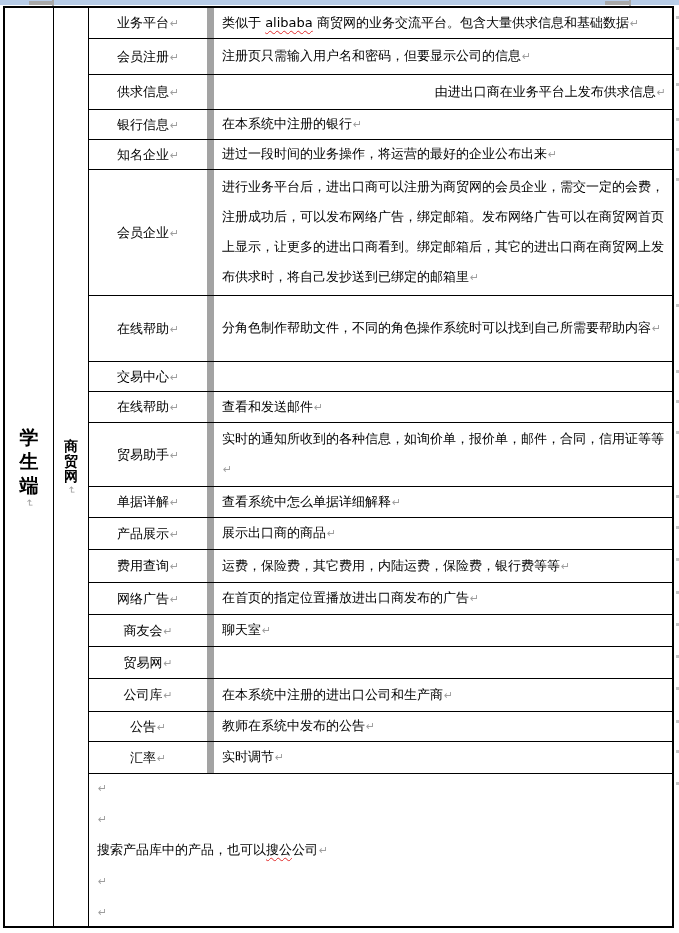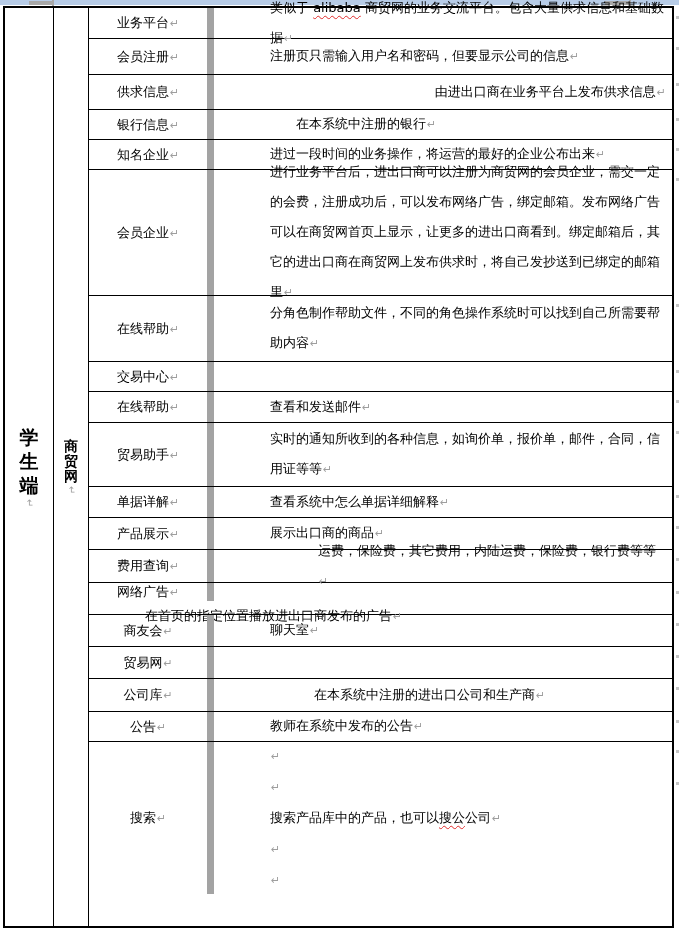--- a/index.html
+++ b/index.html
@@ -84,21 +84,20 @@
   }
   .desc-cell {
     flex: 1;
     box-sizing: border-box;
     display: flex;
     flex-direction: column;
     justify-content: center;
     padding: 0 6px 0 8px;
     font-size: 13px;
     min-width: 0;
-    margin-left: 48px;
   }
   .para { line-height: 30px; word-break: break-all; }
   .pmark {
     color: var(--mark, #9e9e9e);
     font-size: 11px;
     margin-left: 1px;
   }
   .misspelled {
     text-decoration: underline;
     text-decoration-style: wavy;
@@ -161,21 +160,21 @@
 
   <div class="row" style="height: 35px; text-align: right;">
     <div class="cell label-cell">
       <span><span class="label-text">供求信息</span><span class="pmark">↵</span></span>
     </div>
     <div class="cell desc-cell">
             <div class="para"><span>由进出口商在业务平台上发布供求信息</span><span class="pmark">↵</span></div>
           </div>
   </div>
 
-  <div class="row" style="height: 30px; gap: 26px;">
+  <div class="row" style="height: 30px;">
     <div class="cell label-cell">
       <span><span class="label-text">银行信息</span><span class="pmark">↵</span></span>
     </div>
     <div class="cell desc-cell">
             <div class="para"><span>在本系统中注册的银行</span><span class="pmark">↵</span></div>
           </div>
   </div>
 
   <div class="row" style="height: 30px;">
     <div class="cell label-cell">
@@ -239,30 +238,30 @@
 
   <div class="row" style="height: 32px;">
     <div class="cell label-cell">
       <span><span class="label-text">产品展示</span><span class="pmark">↵</span></span>
     </div>
     <div class="cell desc-cell">
             <div class="para"><span>展示出口商的商品</span><span class="pmark">↵</span></div>
           </div>
   </div>
 
-  <div class="row" style="height: 33px; gap: 48px;">
+  <div class="row" style="height: 33px;">
     <div class="cell label-cell">
       <span><span class="label-text">费用查询</span><span class="pmark">↵</span></span>
     </div>
     <div class="cell desc-cell">
             <div class="para"><span>运费，保险费，其它费用，内陆运费，保险费，银行费等等</span><span class="pmark">↵</span></div>
           </div>
   </div>
 
-  <div class="row" style="height: 32px; flex-direction: column;">
+  <div class="row" style="height: 32px;">
     <div class="cell label-cell">
       <span><span class="label-text">网络广告</span><span class="pmark">↵</span></span>
     </div>
     <div class="cell desc-cell">
             <div class="para"><span>在首页的指定位置播放进出口商发布的广告</span><span class="pmark">↵</span></div>
           </div>
   </div>
 
   <div class="row" style="height: 32px;">
     <div class="cell label-cell">
@@ -272,43 +271,48 @@
             <div class="para"><span>聊天室</span><span class="pmark">↵</span></div>
           </div>
   </div>
 
   <div class="row" style="height: 32px;">
     <div class="cell label-cell">
       <span><span class="label-text">贸易网</span><span class="pmark">↵</span></span>
     </div>
   </div>
 
-  <div class="row" style="height: 33px; gap: 44px;">
+  <div class="row" style="height: 33px;">
     <div class="cell label-cell">
       <span><span class="label-text">公司库</span><span class="pmark">↵</span></span>
     </div>
     <div class="cell desc-cell">
             <div class="para"><span>在本系统中注册的进出口公司和生产商</span><span class="pmark">↵</span></div>
           </div>
   </div>
 
   <div class="row" style="height: 30px;">
     <div class="cell label-cell">
       <span><span class="label-text">公告</span><span class="pmark">↵</span></span>
     </div>
     <div class="cell desc-cell">
             <div class="para"><span>教师在系统中发布的公告</span><span class="pmark">↵</span></div>
           </div>
   </div>
 
+  <div class="row" style="height: 32px;">
+    <div class="cell label-cell">
+      <span><span class="label-text">汇率</span><span class="pmark">↵</span></span>
+    </div>
+    <div class="cell desc-cell">
+            <div class="para"><span>实时调节</span><span class="pmark">↵</span></div>
+          </div>
+  </div>
 
   <div class="row" style="height: 152px;">
-    <div class="cell label-cell">
-      <span><span class="label-text">搜索</span><span class="pmark">↵</span></span>
-    </div>
     <div class="cell desc-cell">
             <div class="para"><span class="pmark">↵</span></div>
             <div class="para"><span class="pmark">↵</span></div>
             <div class="para"><span>搜索产品库中的产品，也可以</span><span class="misspelled">搜公</span><span>公司</span><span class="pmark">↵</span></div>
             <div class="para"><span class="pmark">↵</span></div>
             <div class="para"><span class="pmark">↵</span></div>
           </div>
   </div>
 </div>
   </div>

